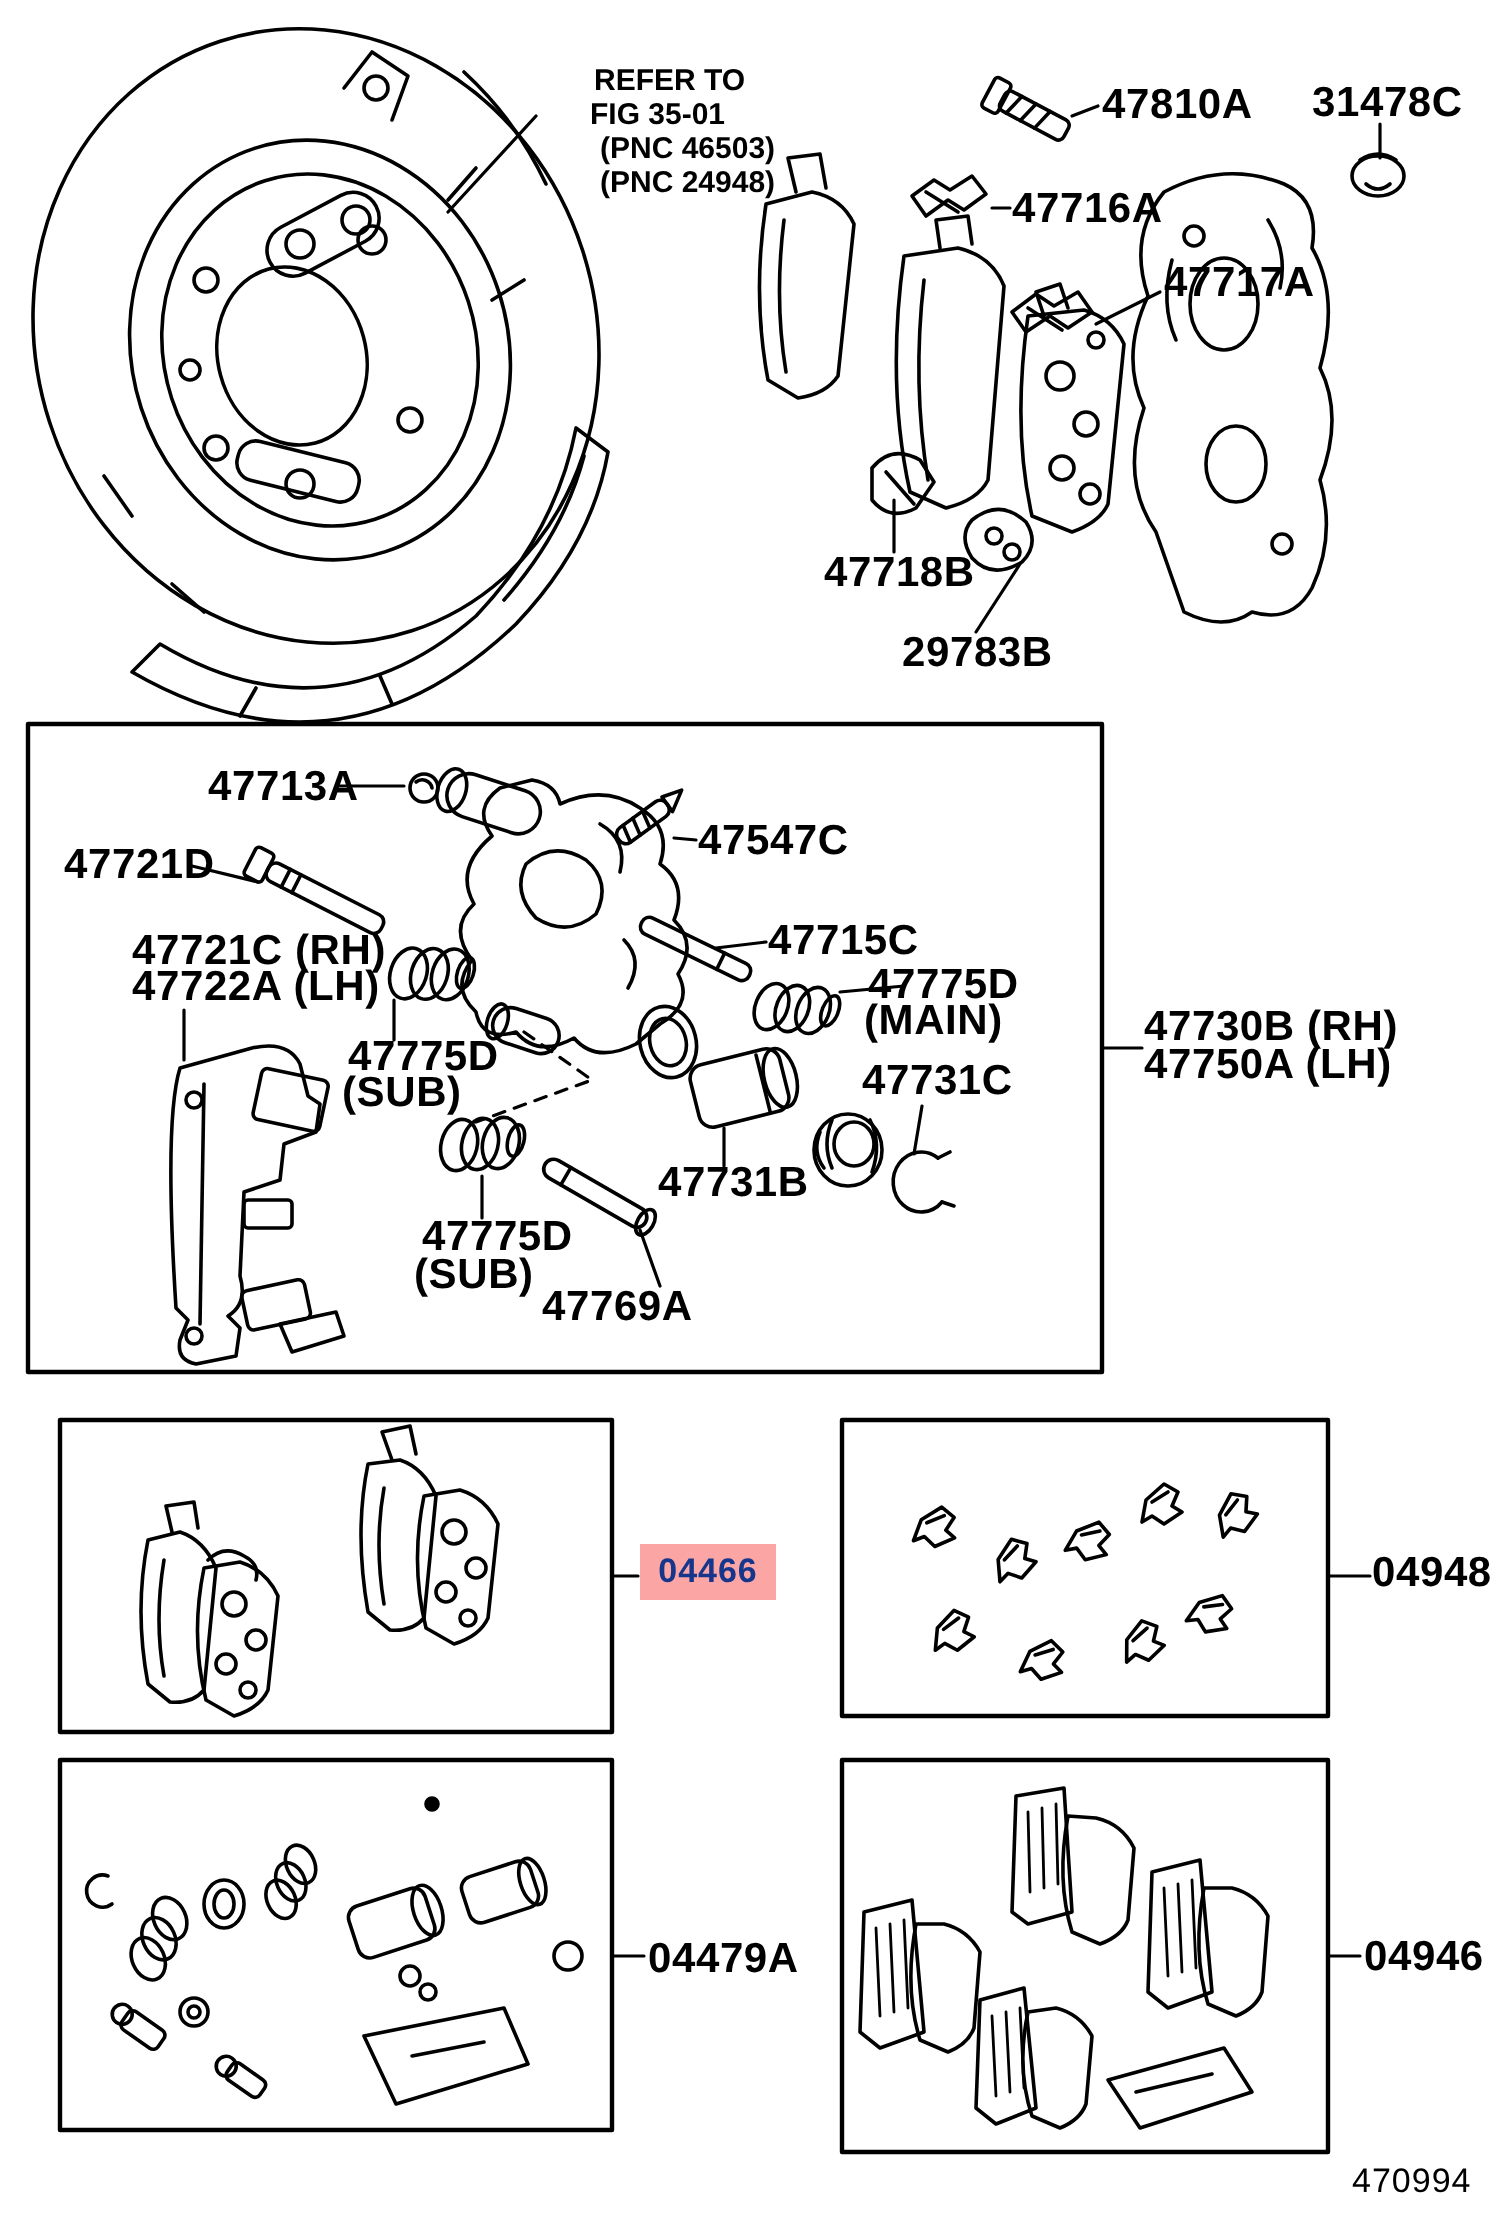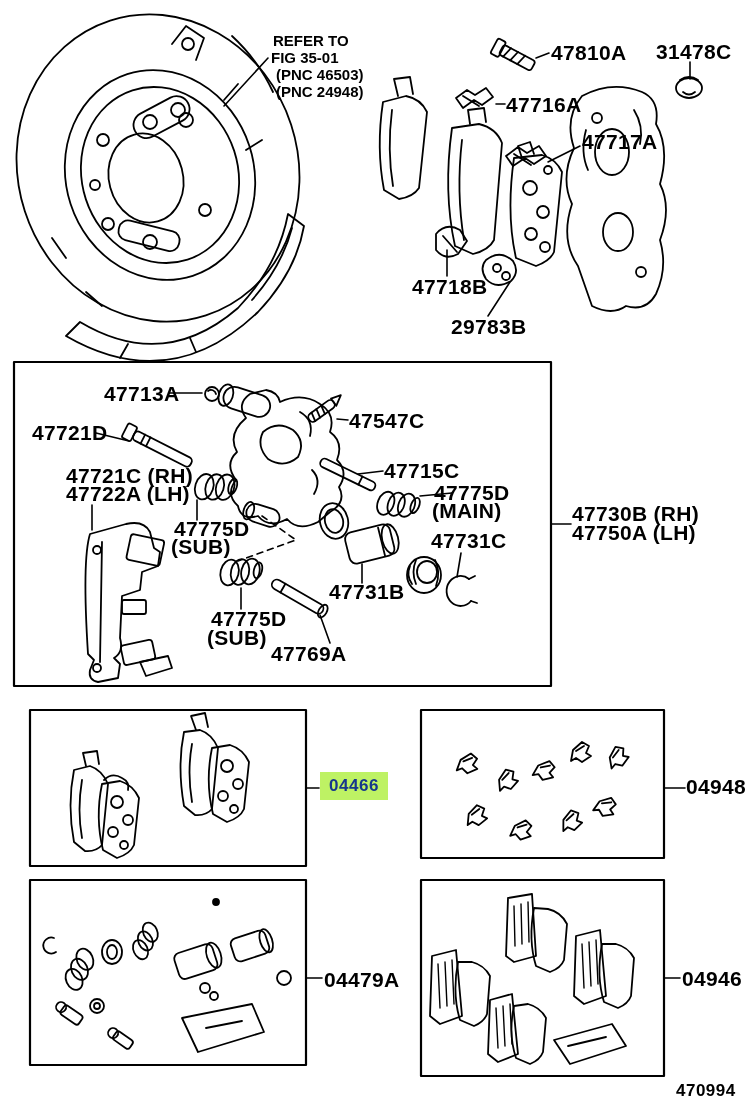--- a/index.html
+++ b/index.html
@@ -1,25 +1,25 @@
 <!DOCTYPE html>
 <html><head>
 <meta charset="utf-8">
 <style>
   html,body{margin:0;padding:0;background:#fff;}
   #page{position:relative;width:756px;height:1108px;background:#ffffff;overflow:hidden;
         font-family:"Liberation Sans","DejaVu Sans",sans-serif;}
   svg{position:absolute;left:0;top:0;}
   .lbl{position:absolute;font-weight:700;font-size:21px;line-height:17px;color:#000;
        white-space:nowrap;letter-spacing:0.3px;}
-  .note{position:absolute;font-weight:700;font-size:15px;line-height:17px;color:#000;white-space:nowrap;}
-  .sel{position:absolute;left:320px;top:772px;width:68px;height:28px;background:#bef264;
+  .note{position:absolute;font-weight:700;font-size:15px;line-height:17px;color:#000;white-space:nowrap;margin-left:24px;}
+  .sel{position:absolute;left:320px;top:772px;width:68px;height:28px;background:#fca5a5;
        color:#16368C;font-weight:700;font-size:17px;line-height:28px;text-align:center;
        letter-spacing:0.5px;}
-  .dwg{position:absolute;left:676px;top:1081px;font-weight:700;font-size:17px;color:#000;letter-spacing:0.5px;}
+  .dwg{position:absolute;left:676px;top:1081px;font-weight:400;font-size:17px;color:#000;letter-spacing:0.5px;}
 </style>
 </head>
 <body>
 
 <div id="page">
 
 <svg width="756" height="1108" viewBox="0 0 756 1108">
  <defs>
    <g id="fit-clip">
      <path d="M 0,8 L 9,0 L 16,4 L 13,11 L 18,14 L 9,20 L 3,16 L -2,19 Z"></path>

